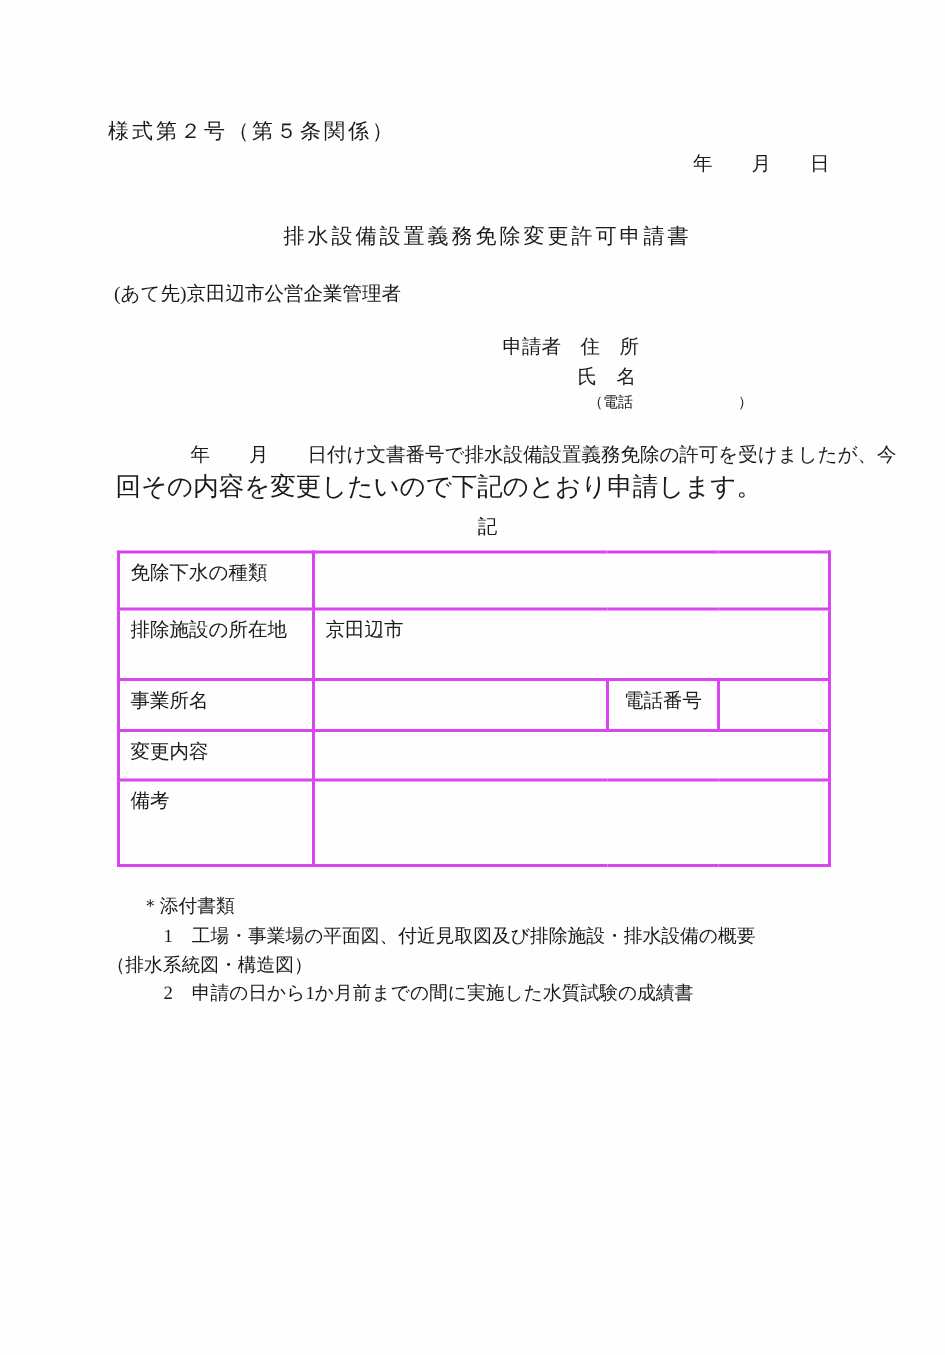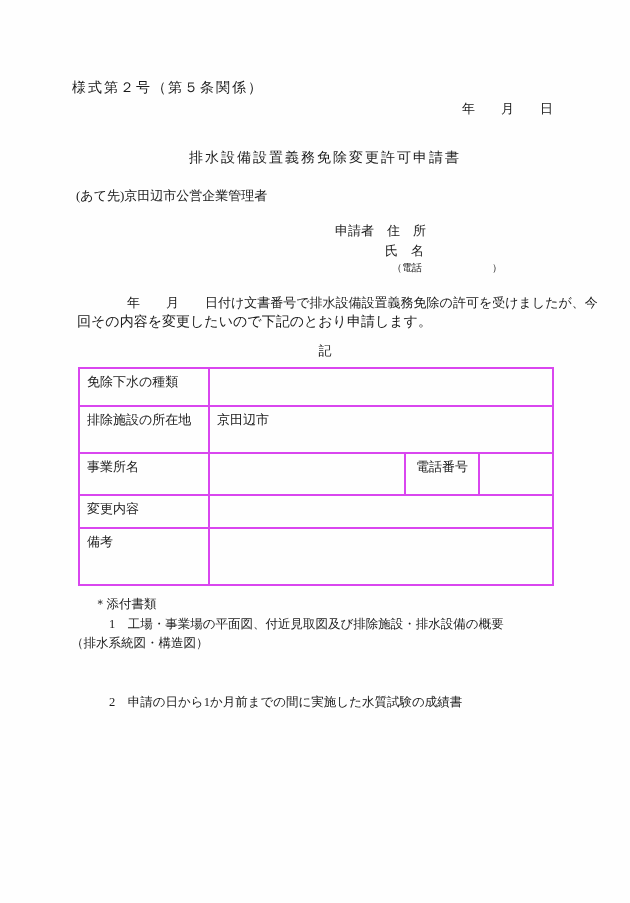--- a/index.html
+++ b/index.html
@@ -38,21 +38,21 @@
   }
   .addressee {
     left: 76px; top: 187px;
     font-size: 13px;
   }
   .applicant-line1 { left: 335px; top: 222px; font-size: 13px; }
   .applicant-line2 { left: 385px; top: 242px; font-size: 13px; }
   .applicant-line3 { left: 392px; top: 261px; font-size: 10px; }
 
   .body-line1 { left: 88px; top: 294px; font-size: 13px; }
-  .body-line2 { left: 77px; top: 313px; font-size: 14px; }
+  .body-line2 { left: 77px; top: 313px; font-size: 17px; }
 
   .section-marker {
     left: 0; top: 342px;
     width: 100%;
     text-align: center;
     font-size: 13px;
   }
 
   table.app-table {
     position: absolute;
@@ -70,21 +70,21 @@
   }
   td.cell-phone-label {
     text-align: center;
     padding-left: 2px;
     padding-right: 2px;
   }
 
   .notes-heading { left: 94px;  top: 596px; font-size: 12.5px; }
   .notes-item1   { left: 109px; top: 616px; font-size: 12.5px; }
   .notes-cont    { left: 71px;  top: 635px; font-size: 12.5px; }
-  .notes-item2   { left: 109px; top: 654px; font-size: 12.5px; margin-top: 40px; }
+  .notes-item2   { left: 109px; top: 654px; font-size: 12.5px; }
 </style>
 </head>
 <body>
 
 <div class="page">
 
   <div class="abs form-number">様式第２号（第５条関係）</div>
 
   <div class="abs date-line">年　　月　　日</div>
 
@@ -110,21 +110,21 @@
     </colgroup>
     <tbody>
         <tr style="height:38px">
       <td>免除下水の種類</td>
       <td colspan="3"></td>
     </tr>
     <tr style="height:47px">
       <td>排除施設の所在地</td>
       <td colspan="3">京田辺市</td>
     </tr>
-    <tr style="height:42px">
+    <tr style="height:34px">
       <td>事業所名</td>
       <td></td>
       <td class="cell-phone-label">電話番号</td>
       <td></td>
     </tr>
     <tr style="height:33px">
       <td>変更内容</td>
       <td colspan="3"></td>
     </tr>
     <tr style="height:57px">

